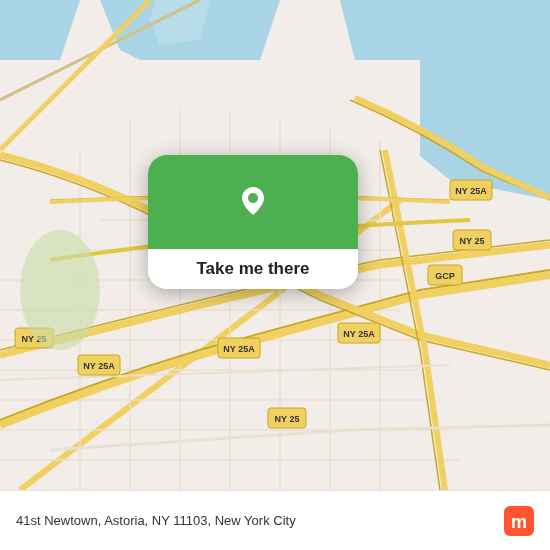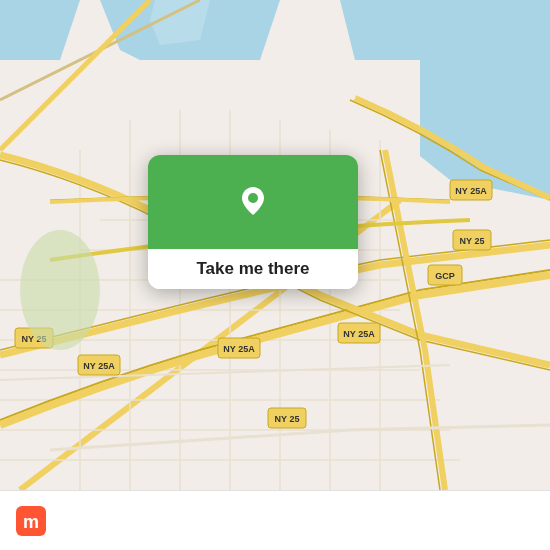--- a/index.html
+++ b/index.html
@@ -27,21 +27,21 @@
       height: 100%;
     }
 
     
     #card {
       position: absolute;
       top: 155px;
       left: 148px;
       width: 210px;
       background: white;
-      border-radius: 12px;
+      border-radius: 19px;
       box-shadow: 0 4px 20px rgba(0,0,0,0.3);
       overflow: hidden;
       z-index: 10;
     }
 
     #card-green {
       background: #4caf50;
       padding: 24px 20px 16px;
       display: flex;
       flex-direction: column;
@@ -204,19 +204,20 @@
     <svg class="pin-icon" viewBox="0 0 44 44" xmlns="http://www.w3.org/2000/svg">
       <circle cx="22" cy="22" r="22" fill="#4caf50"></circle>
       <path d="M22 8 C16 8 11 13 11 19 C11 27 22 36 22 36 C22 36 33 27 33 19 C33 13 28 8 22 8Z" fill="white"></path>
       <circle cx="22" cy="19" r="5" fill="#4caf50"></circle>
     </svg>
   </div>
   <div id="card-label">Take me there</div>
 </div>
 
 <div id="bottom-bar">
+  <span id="location-text">41st Newtown, Astoria, NY 11103, New York City</span>
   <div id="moovit-logo">
     <svg class="moovit-m" viewBox="0 0 30 30" xmlns="http://www.w3.org/2000/svg">
       <rect width="30" height="30" rx="6" fill="#ff5533"></rect>
       <text x="15" y="22" font-family="Arial" font-size="18" font-weight="bold" fill="white" text-anchor="middle">m</text>
     </svg>
   </div>
 </div>
 
 </body></html>

